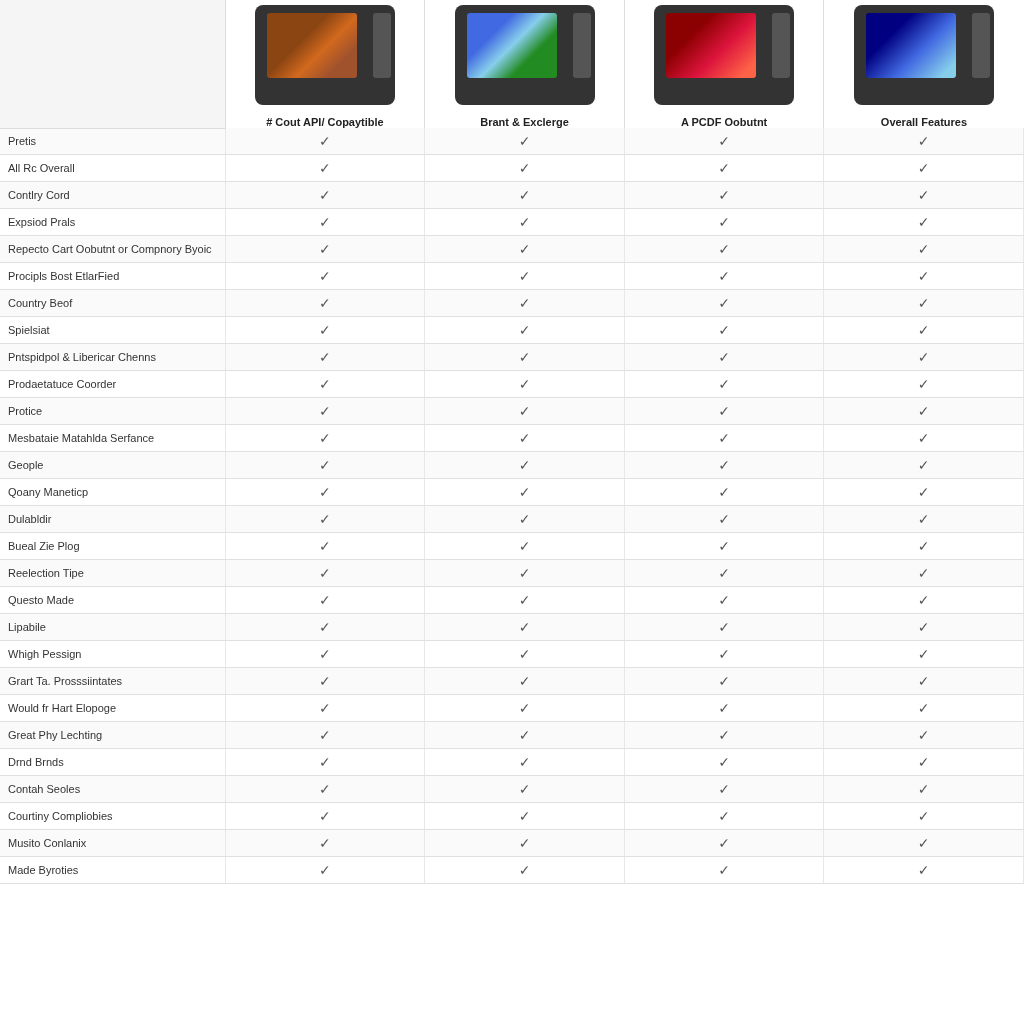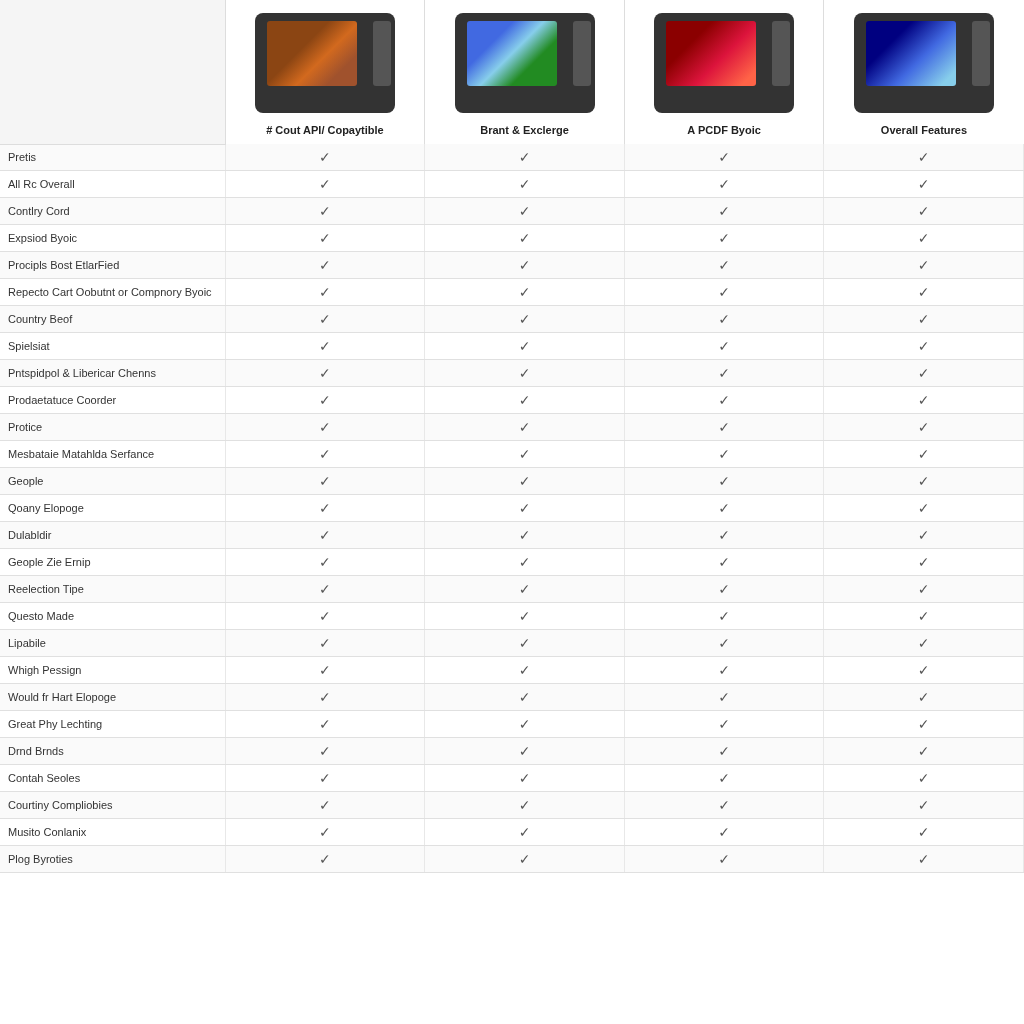--- a/index.html
+++ b/index.html
@@ -12,21 +12,21 @@
     }
     .comparison-table {
       width: 100%;
       border-collapse: collapse;
     }
     .header-row {
       background: #fff;
     }
     .device-header {
       text-align: center;
-      padding: 8px 4px;
+      padding: 0 4px;
       vertical-align: bottom;
       width: 195px;
       border-left: 1px solid #ddd;
     }
     .device-img-container {
       display: flex;
       justify-content: center;
       align-items: center;
       height: 110px;
       margin-bottom: 6px;
@@ -136,21 +136,21 @@
         </div>
         <div class="header-device-name">Brant &amp; Exclerge</div>
       </th>
       <th class="device-header">
         <div class="device-img-container">
           <div class="device-img">
             <div class="device-screen device-screen-3"></div>
             <div class="device-buttons"></div>
           </div>
         </div>
-        <div class="header-device-name">A PCDF Byoic</div>
+        <div class="header-device-name">A PCDF Oobutnt</div>
       </th>
       <th class="device-header">
         <div class="device-img-container">
           <div class="device-img">
             <div class="device-screen device-screen-4"></div>
             <div class="device-buttons"></div>
           </div>
         </div>
         <div class="header-device-name">Overall Features</div>
       </th>
@@ -172,41 +172,41 @@
         <td class="check-cell"><span class="checkmark">✓</span></td>
       </tr>
       <tr class="feature-row">
         <td class="feature-col"><span class="feature-name">Contlry Cord</span></td>
         <td class="check-cell"><span class="checkmark">✓</span></td>
         <td class="check-cell"><span class="checkmark">✓</span></td>
         <td class="check-cell"><span class="checkmark">✓</span></td>
         <td class="check-cell"><span class="checkmark">✓</span></td>
       </tr>
       <tr class="feature-row">
-        <td class="feature-col"><span class="feature-name">Expsiod Byoic</span></td>
+        <td class="feature-col"><span class="feature-name">Expsiod Prals</span></td>
+        <td class="check-cell"><span class="checkmark">✓</span></td>
+        <td class="check-cell"><span class="checkmark">✓</span></td>
+        <td class="check-cell"><span class="checkmark">✓</span></td>
+        <td class="check-cell"><span class="checkmark">✓</span></td>
+      </tr>
+      <tr class="feature-row">
+        <td class="feature-col"><span class="feature-name">Repecto Cart Oobutnt or Compnory Byoic</span></td>
         <td class="check-cell"><span class="checkmark">✓</span></td>
         <td class="check-cell"><span class="checkmark">✓</span></td>
         <td class="check-cell"><span class="checkmark">✓</span></td>
         <td class="check-cell"><span class="checkmark">✓</span></td>
       </tr>
       <tr class="feature-row">
         <td class="feature-col"><span class="feature-name">Procipls Bost EtlarFied</span></td>
         <td class="check-cell"><span class="checkmark">✓</span></td>
         <td class="check-cell"><span class="checkmark">✓</span></td>
         <td class="check-cell"><span class="checkmark">✓</span></td>
         <td class="check-cell"><span class="checkmark">✓</span></td>
       </tr>
       <tr class="feature-row">
-        <td class="feature-col"><span class="feature-name">Repecto Cart Oobutnt or Compnory Byoic</span></td>
-        <td class="check-cell"><span class="checkmark">✓</span></td>
-        <td class="check-cell"><span class="checkmark">✓</span></td>
-        <td class="check-cell"><span class="checkmark">✓</span></td>
-        <td class="check-cell"><span class="checkmark">✓</span></td>
-      </tr>
-      <tr class="feature-row">
         <td class="feature-col"><span class="feature-name">Country Beof</span></td>
         <td class="check-cell"><span class="checkmark">✓</span></td>
         <td class="check-cell"><span class="checkmark">✓</span></td>
         <td class="check-cell"><span class="checkmark">✓</span></td>
         <td class="check-cell"><span class="checkmark">✓</span></td>
       </tr>
       <tr class="feature-row">
         <td class="feature-col"><span class="feature-name">Spielsiat</span></td>
         <td class="check-cell"><span class="checkmark">✓</span></td>
         <td class="check-cell"><span class="checkmark">✓</span></td>
@@ -242,35 +242,35 @@
         <td class="check-cell"><span class="checkmark">✓</span></td>
       </tr>
       <tr class="feature-row">
         <td class="feature-col"><span class="feature-name">Geople</span></td>
         <td class="check-cell"><span class="checkmark">✓</span></td>
         <td class="check-cell"><span class="checkmark">✓</span></td>
         <td class="check-cell"><span class="checkmark">✓</span></td>
         <td class="check-cell"><span class="checkmark">✓</span></td>
       </tr>
       <tr class="feature-row">
-        <td class="feature-col"><span class="feature-name">Qoany Elopoge</span></td>
+        <td class="feature-col"><span class="feature-name">Qoany Maneticp</span></td>
         <td class="check-cell"><span class="checkmark">✓</span></td>
         <td class="check-cell"><span class="checkmark">✓</span></td>
         <td class="check-cell"><span class="checkmark">✓</span></td>
         <td class="check-cell"><span class="checkmark">✓</span></td>
       </tr>
       <tr class="feature-row">
         <td class="feature-col"><span class="feature-name">Dulabldir</span></td>
         <td class="check-cell"><span class="checkmark">✓</span></td>
         <td class="check-cell"><span class="checkmark">✓</span></td>
         <td class="check-cell"><span class="checkmark">✓</span></td>
         <td class="check-cell"><span class="checkmark">✓</span></td>
       </tr>
       <tr class="feature-row">
-        <td class="feature-col"><span class="feature-name">Geople Zie Ernip</span></td>
+        <td class="feature-col"><span class="feature-name">Bueal Zie Plog</span></td>
         <td class="check-cell"><span class="checkmark">✓</span></td>
         <td class="check-cell"><span class="checkmark">✓</span></td>
         <td class="check-cell"><span class="checkmark">✓</span></td>
         <td class="check-cell"><span class="checkmark">✓</span></td>
       </tr>
       <tr class="feature-row">
         <td class="feature-col"><span class="feature-name">Reelection Tipe</span></td>
         <td class="check-cell"><span class="checkmark">✓</span></td>
         <td class="check-cell"><span class="checkmark">✓</span></td>
         <td class="check-cell"><span class="checkmark">✓</span></td>
@@ -291,20 +291,27 @@
         <td class="check-cell"><span class="checkmark">✓</span></td>
       </tr>
       <tr class="feature-row">
         <td class="feature-col"><span class="feature-name">Whigh Pessign</span></td>
         <td class="check-cell"><span class="checkmark">✓</span></td>
         <td class="check-cell"><span class="checkmark">✓</span></td>
         <td class="check-cell"><span class="checkmark">✓</span></td>
         <td class="check-cell"><span class="checkmark">✓</span></td>
       </tr>
       <tr class="feature-row">
+        <td class="feature-col"><span class="feature-name">Grart Ta. Prosssiintates</span></td>
+        <td class="check-cell"><span class="checkmark">✓</span></td>
+        <td class="check-cell"><span class="checkmark">✓</span></td>
+        <td class="check-cell"><span class="checkmark">✓</span></td>
+        <td class="check-cell"><span class="checkmark">✓</span></td>
+      </tr>
+      <tr class="feature-row">
         <td class="feature-col"><span class="feature-name">Would fr Hart Elopoge</span></td>
         <td class="check-cell"><span class="checkmark">✓</span></td>
         <td class="check-cell"><span class="checkmark">✓</span></td>
         <td class="check-cell"><span class="checkmark">✓</span></td>
         <td class="check-cell"><span class="checkmark">✓</span></td>
       </tr>
       <tr class="feature-row">
         <td class="feature-col"><span class="feature-name">Great Phy Lechting</span></td>
         <td class="check-cell"><span class="checkmark">✓</span></td>
         <td class="check-cell"><span class="checkmark">✓</span></td>
@@ -333,20 +340,20 @@
         <td class="check-cell"><span class="checkmark">✓</span></td>
       </tr>
       <tr class="feature-row">
         <td class="feature-col"><span class="feature-name">Musito Conlanix</span></td>
         <td class="check-cell"><span class="checkmark">✓</span></td>
         <td class="check-cell"><span class="checkmark">✓</span></td>
         <td class="check-cell"><span class="checkmark">✓</span></td>
         <td class="check-cell"><span class="checkmark">✓</span></td>
       </tr>
       <tr class="feature-row">
-        <td class="feature-col"><span class="feature-name">Plog Byroties</span></td>
+        <td class="feature-col"><span class="feature-name">Made Byroties</span></td>
         <td class="check-cell"><span class="checkmark">✓</span></td>
         <td class="check-cell"><span class="checkmark">✓</span></td>
         <td class="check-cell"><span class="checkmark">✓</span></td>
         <td class="check-cell"><span class="checkmark">✓</span></td>
       </tr>
     </tbody>
 </table>
 
 </body></html>

